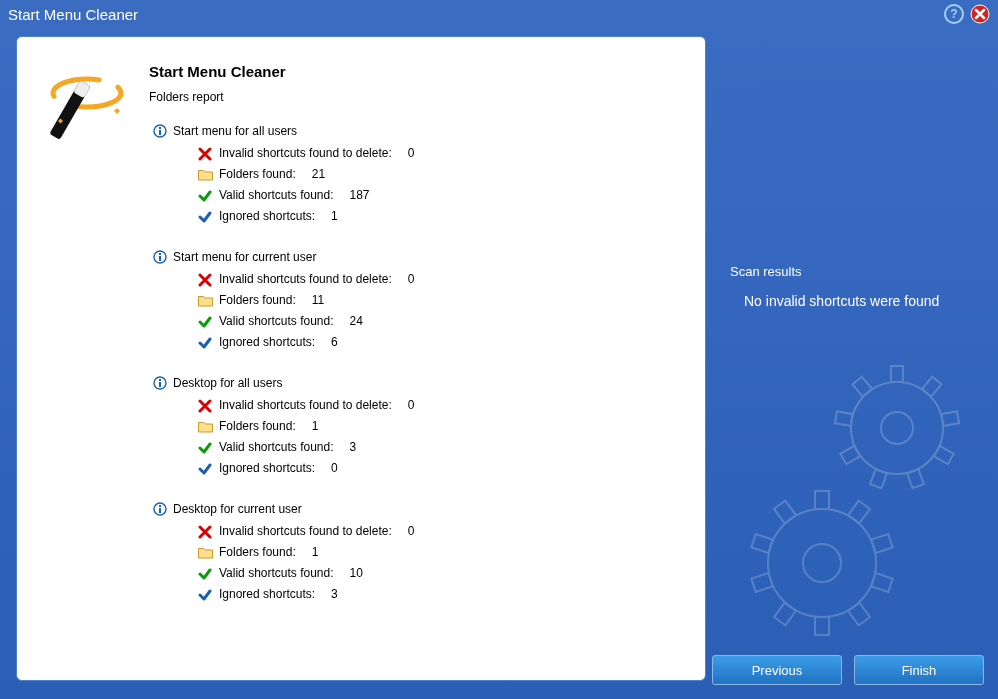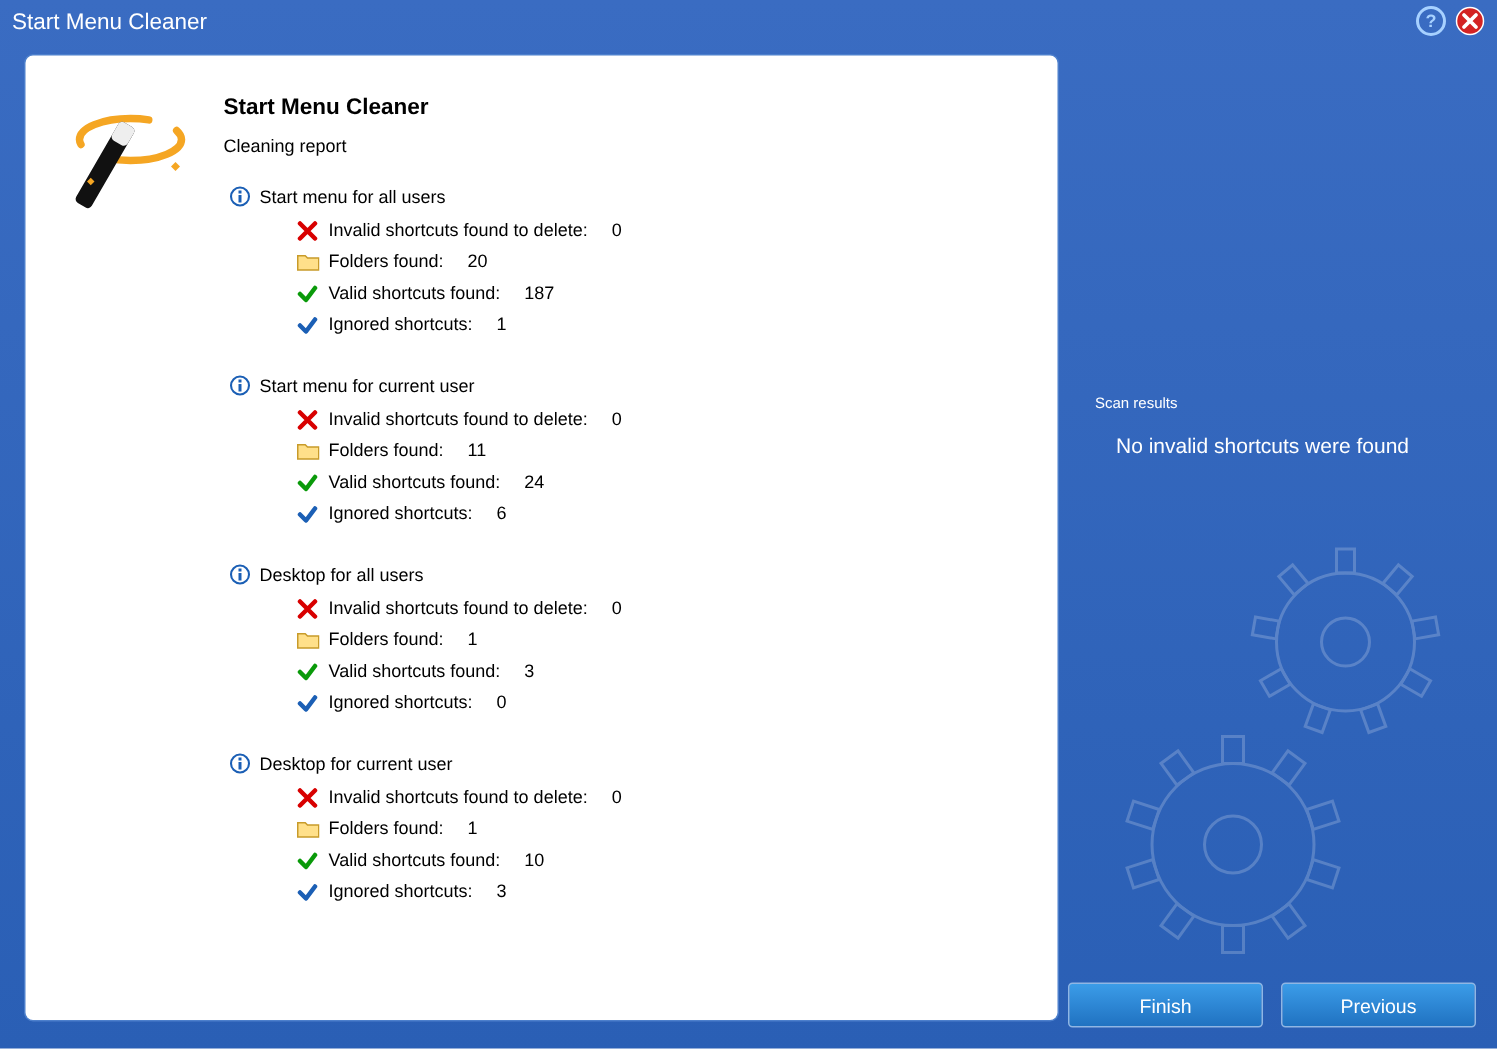--- a/index.html
+++ b/index.html
@@ -100,21 +100,21 @@
   }
   .item-label { }
   .item-value { margin-left: 10px; }
   .right-panel {
     flex: 1;
     position: relative;
     color: #fff;
     padding: 0 10px;
   }
   .scan-results { margin-top: 236px; padding-left: 4px; }
-  .scan-results-title { font-size: 10px; margin-bottom: 14px; }
+  .scan-results-title { font-size: 13px; margin-bottom: 14px; }
   .scan-results-text { font-size: 14px; padding-left: 14px; }
   .gears {
     position: absolute;
     right: 6px;
     bottom: 56px;
     width: 270px;
     height: 280px;
     opacity: 0.2;
     pointer-events: none;
   }
@@ -168,21 +168,21 @@
           <ellipse cx="45" cy="30" rx="34" ry="14" fill="none" stroke="#f5a623" stroke-width="5" stroke-linecap="round" stroke-dasharray="55 20"></ellipse>
           <rect x="22" y="16" width="12" height="62" rx="3" fill="#111" transform="rotate(30 28 47)"></rect>
           <rect x="22" y="16" width="12" height="14" rx="3" fill="#eee" transform="rotate(30 28 47)"></rect>
           <path d="M72 48 l3 -3 3 3 -3 3 z" fill="#f5a623"></path>
           <path d="M16 58 l2.5 -2.5 2.5 2.5 -2.5 2.5 z" fill="#f5a623"></path>
         </svg>
       </span>
     </div>
     <div class="main-col">
       <div class="main-title">Start Menu Cleaner</div>
-      <div class="subtitle">Cleaning report</div>
+      <div class="subtitle">Folders report</div>
       <div id="sections-container">
           <div class="section">
             <div class="section-title">
               <span class="info-icon">
                 <svg width="14" height="14" viewBox="0 0 14 14">
                   <circle cx="7" cy="7" r="6" fill="#fff" stroke="#1b5fb5" stroke-width="1.4"></circle>
                   <rect x="6" y="6" width="2" height="5" fill="#1b5fb5"></rect>
                   <rect x="6" y="3" width="2" height="2" fill="#1b5fb5"></rect>
                 </svg>
               </span>
@@ -198,21 +198,21 @@
                 <span class="item-label">Invalid shortcuts found to delete:</span>
                 <span class="item-value">0</span>
               </div>
               <div class="item-row">
                 <span class="item-icon">
                   <svg width="15" height="13" viewBox="0 0 15 13">
                     <path d="M0.5 2.5 h5 l1.5 1.5 h7.5 v8 h-14 z" fill="#ffe08a" stroke="#c89b2a"></path>
                   </svg>
                 </span>
                 <span class="item-label">Folders found:</span>
-                <span class="item-value">20</span>
+                <span class="item-value">21</span>
               </div>
               <div class="item-row">
                 <span class="item-icon">
                   <svg width="14" height="14" viewBox="0 0 14 14">
                     <path d="M2 7 L6 11 L12 3" fill="none" stroke="#0a9a0a" stroke-width="3" stroke-linecap="round" stroke-linejoin="round"></path>
                   </svg>
                 </span>
                 <span class="item-label">Valid shortcuts found:</span>
                 <span class="item-value">187</span>
               </div>
@@ -415,17 +415,17 @@
             <use href="#teeth2" transform="rotate(288)"></use>
             <use href="#teeth2" transform="rotate(324)"></use>
         </g>
       </g>
     </svg>
     <div class="scan-results">
       <div class="scan-results-title">Scan results</div>
       <div class="scan-results-text">No invalid shortcuts were found</div>
     </div>
     <div class="button-row">
+      <div class="btn">Previous</div>
       <div class="btn">Finish</div>
-      <div class="btn">Previous</div>
     </div>
   </div>
 </div>
 
 </body></html>

